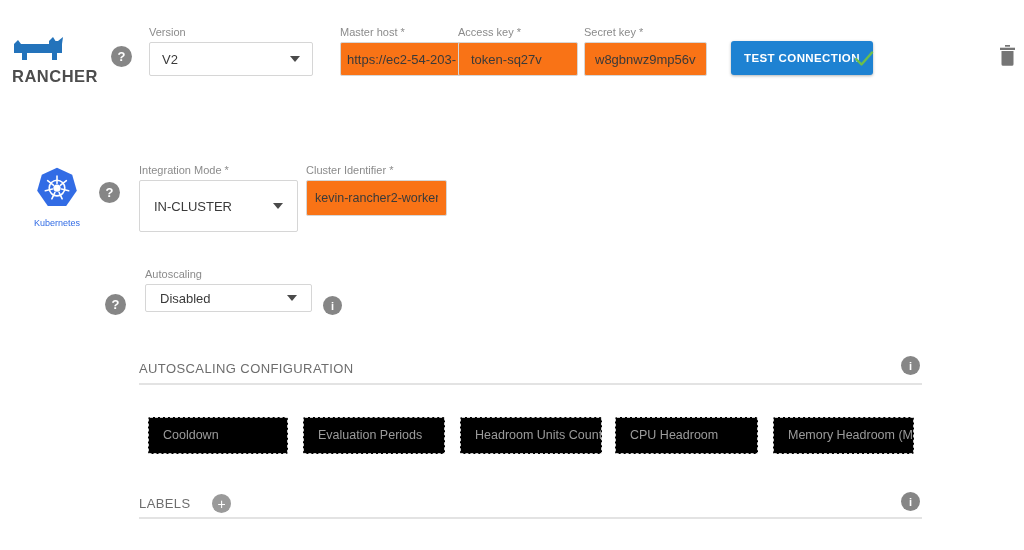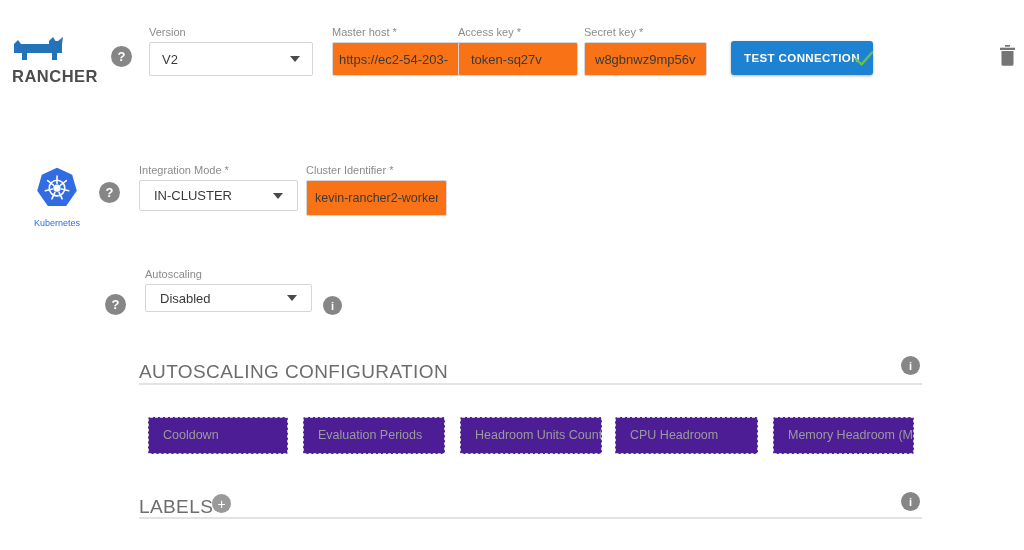--- a/index.html
+++ b/index.html
@@ -35,27 +35,27 @@
   .info-size{width:19px;height:19px;font-size:11px;}
   .plus-size{width:19px;height:19px;font-size:14px;background:#9a9a9a;font-weight:normal;}
 
   .btn-primary{
     position:absolute;background:#1e82d2;color:#fff;border:none;border-radius:3px;
     height:34px;padding:0 13px;font-size:11.5px;font-weight:bold;letter-spacing:.4px;
     font-family:"Liberation Sans", sans-serif;cursor:pointer;
     box-shadow:0 1px 3px rgba(0,0,0,.3);
   }
 
-  .section-title{position:absolute;font-size:19px;color:#6d6d6d;letter-spacing:.4px;white-space:nowrap;}
+  .section-title{position:absolute;font-size:13px;color:#6d6d6d;letter-spacing:.4px;white-space:nowrap;}
   .rule{position:absolute;height:2px;background:#e3e3e3;}
 
   .dashed-box{
     position:absolute;box-sizing:border-box;border:1px dashed #cfcfcf;border-radius:2px;
     height:37px;line-height:35px;padding:0 14px;font-size:12.5px;color:#9b9b9b;
-    background:#4c1d95;white-space:nowrap;overflow:hidden;
+    background:#000000;white-space:nowrap;overflow:hidden;
   }
 
   
   .rancher-logo{position:absolute;left:12px;top:36px;width:96px;text-align:left;}
   .rancher-text{font-size:16.5px;font-weight:bold;color:#4d4d4d;letter-spacing:.5px;margin-top:1px;}
   .k8s-logo{position:absolute;left:18px;top:166px;width:62px;text-align:right;}
   .k8s-text{font-size:9px;color:#326ce5;margin-top:2px;}
 </style>
 </head>
 <body>
@@ -72,21 +72,21 @@
 </div>
 
 <div class="field" style="left:149px;top:26px;width:164px;">
   <div class="field-label">Version</div>
   <div class="field-box select-box">
     <span>V2</span>
     <span class="caret"></span>
   </div>
 </div>
 
-<div class="field" style="left:332px;top:26px;width:130px;">
+<div class="field" style="left:340px;top:26px;width:130px;">
   <div class="field-label">Master host *</div>
   <input class="field-input" style="padding: 0px 6px;" value="https://ec2-54-203-">
 </div>
 
 <div class="field" style="left:458px;top:26px;width:120px;">
   <div class="field-label">Access key *</div>
   <input class="field-input" style="padding: 0px 12px;" value="token-sq27v">
 </div>
 
 <div class="field" style="left:584px;top:26px;width:123px;">
@@ -123,21 +123,21 @@
   </svg>
   <div class="k8s-text">Kubernetes</div>
 </div>
 
 <div class="circle-icon help-size" style="left:99px;top:182px;">
   <span>?</span>
 </div>
 
 <div class="field" style="left:139px;top:164px;width:159px;">
   <div class="field-label">Integration Mode *</div>
-  <div class="field-box select-box" style="height:31px;padding:0 14px;">
+  <div class="field-box select-box" style="height:52px;padding:0 14px;">
     <span>IN-CLUSTER</span>
     <span class="caret"></span>
   </div>
 </div>
 
 <div class="field" style="left:306px;top:164px;width:141px;">
   <div class="field-label">Cluster Identifier *</div>
   <input class="field-input" style="height: 36px; padding: 0px 8px; font-size: 12.5px;" value="kevin-rancher2-workers">
 </div>
 

